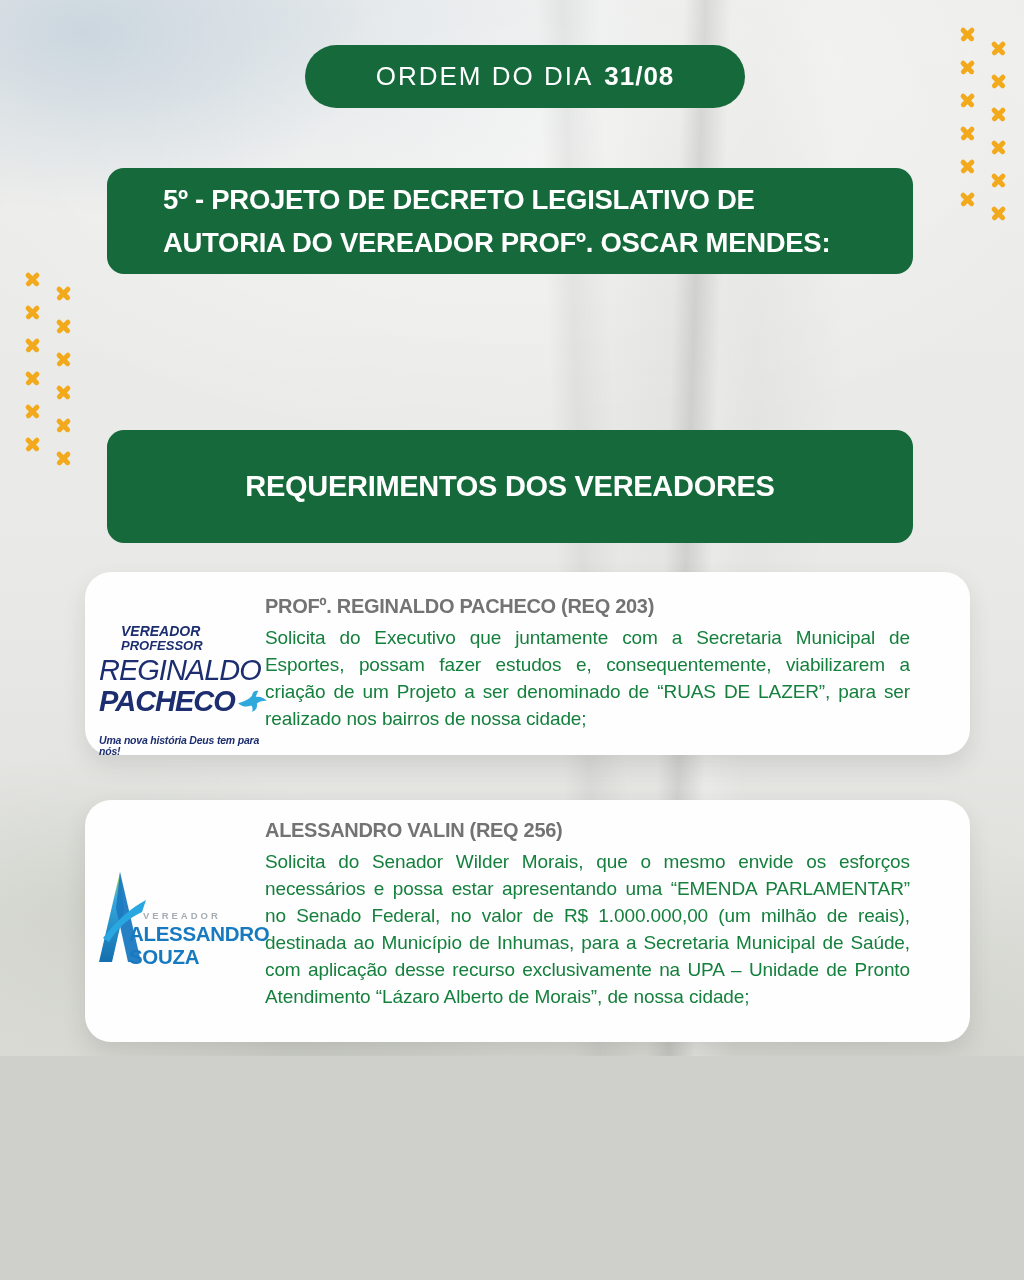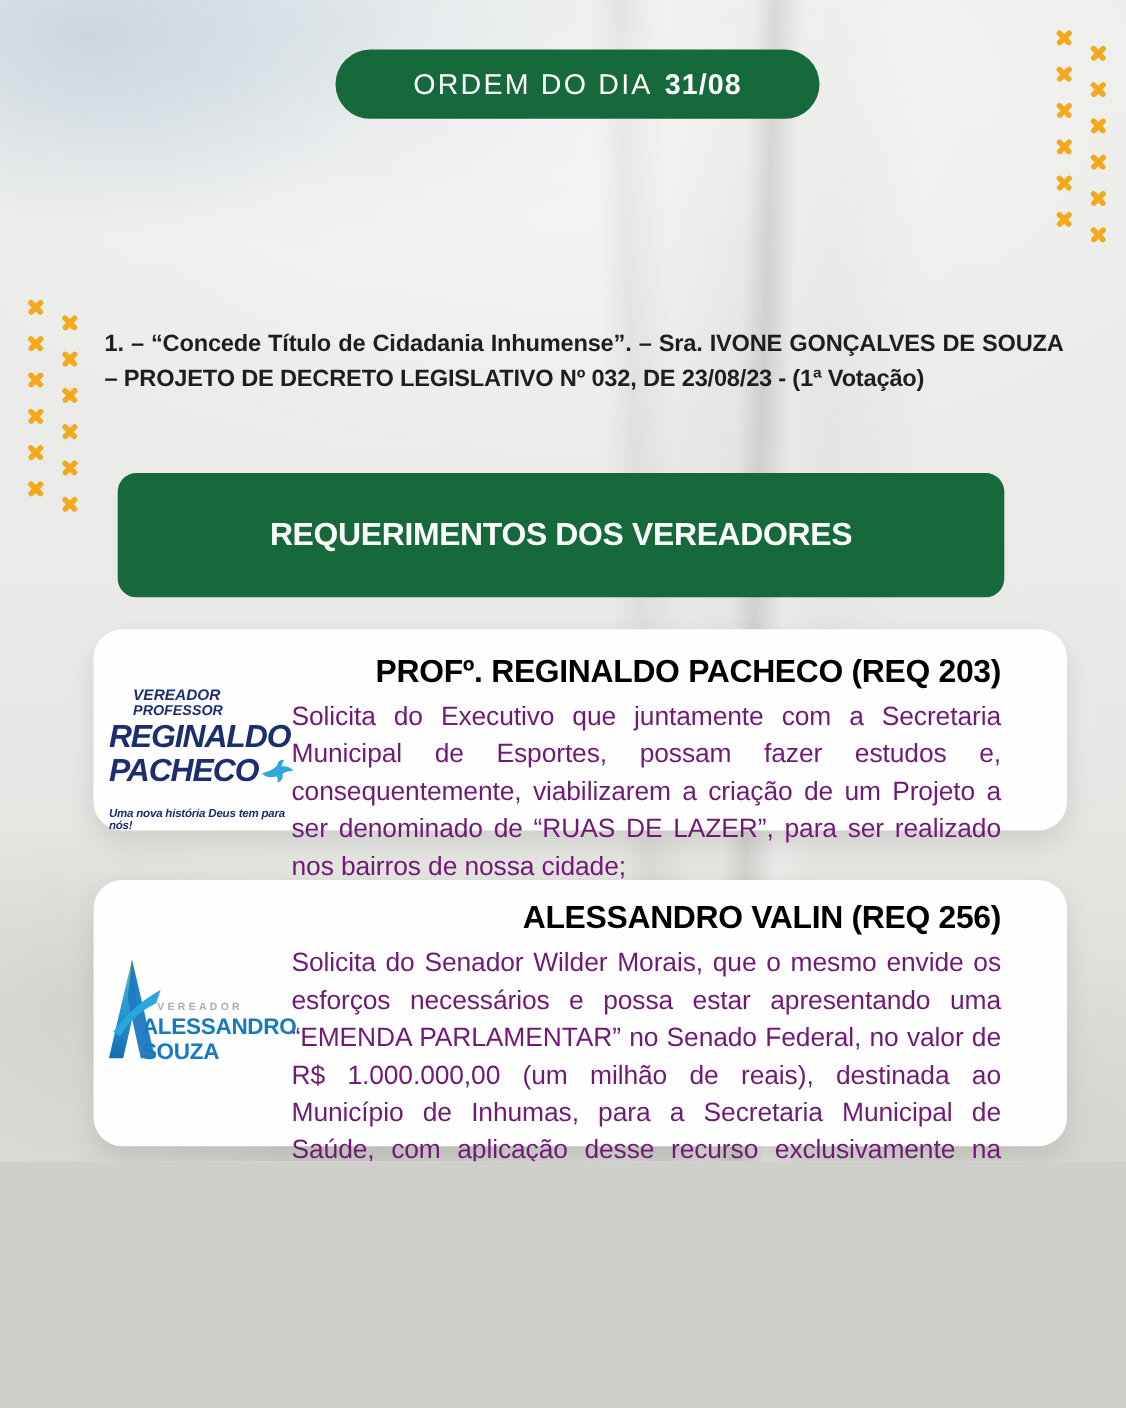--- a/index.html
+++ b/index.html
@@ -66,35 +66,35 @@
   
   .card{
     position:absolute; left:85px; width:885px; background:#fefefe; border-radius:26px;
     box-shadow:0 10px 22px rgba(80,80,80,.14);
   }
   .card1{ top:572px; height:183px; }
   .card2{ top:800px; height:242px; }
   .card-content{ margin:0 60px 0 180px; padding-top:23px; }
   .card2 .card-content{ padding-top:19px; }
   .card-title{
-    color:#000000; font-size:29px; font-weight:800; letter-spacing:-.3px; margin-bottom:7px;text-align:right;
+    color:#737373; font-size:20px; font-weight:800; letter-spacing:-.3px; margin-bottom:7px;
   }
   .card-body{
-    color:#701a75; font-size:24px; font-weight:500; line-height:1.42;
+    color:#15803d; font-size:19px; font-weight:500; line-height:1.42;
     text-align:justify; letter-spacing:-.1px;
   }
 
   
   .pacheco-logo{
     position:absolute; left:14px; top:52px; width:162px;
     color:#1c2e70; font-style:italic; line-height:1.05;
   }
   .p-role1{ font-size:14px; font-weight:800; margin-left:22px; }
   .p-role2{ font-size:13px; font-weight:600; margin-left:22px; margin-bottom:3px; }
-  .p-name1{ font-size:29px; font-weight:700; letter-spacing:-1px; }
+  .p-name1{ font-size:29px; font-weight:400; letter-spacing:-1px; }
   .p-name2{ font-size:29px; font-weight:900; letter-spacing:-1px; position:relative; width:max-content; }
   .p-name2 svg{ position:absolute; right:-34px; top:2px; }
   .p-slogan{ font-size:10.5px; font-weight:700; margin-top:19px; letter-spacing:-.2px; }
 
   
   .valin-logo{ position:absolute; left:10px; top:66px; width:172px; height:125px; }
   .valin-logo svg{ position:absolute; left:0; top:0; }
   .v-role{
     position:absolute; left:48px; top:44px; font-size:9.5px; letter-spacing:3px;
     color:#a7adb3; font-weight:600;
@@ -151,22 +151,24 @@
       <span class="x"></span>
       <span class="x"></span>
       <span class="x"></span>
     </div>
 
   <div class="pill">
     <span>ORDEM DO DIA</span>
     <b>31/08</b>
   </div>
 
-
-  <p class="agenda-item">1. – “Concede Título de Cidadania Inhumense”. – Sra. IVONE GONÇALVES DE SOUZA – PROJETO DE DECRETO LEGISLATIVO Nº 032, DE 23/08/23 - (1ª Votação)</p>
+  <div class="greenbox box-agenda">
+    <div class="gb-text">5º - PROJETO DE DECRETO LEGISLATIVO DE AUTORIA DO VEREADOR PROFº. OSCAR MENDES:</div>
+  </div>
+
 
   <div class="greenbox box-requests">
     <div class="gb-text">REQUERIMENTOS DOS VEREADORES</div>
   </div>
 
   <section class="card card1">
     <div class="pacheco-logo">
       <div class="p-role1">VEREADOR</div>
       <div class="p-role2">PROFESSOR</div>
       <div class="p-name1">REGINALDO</div>

